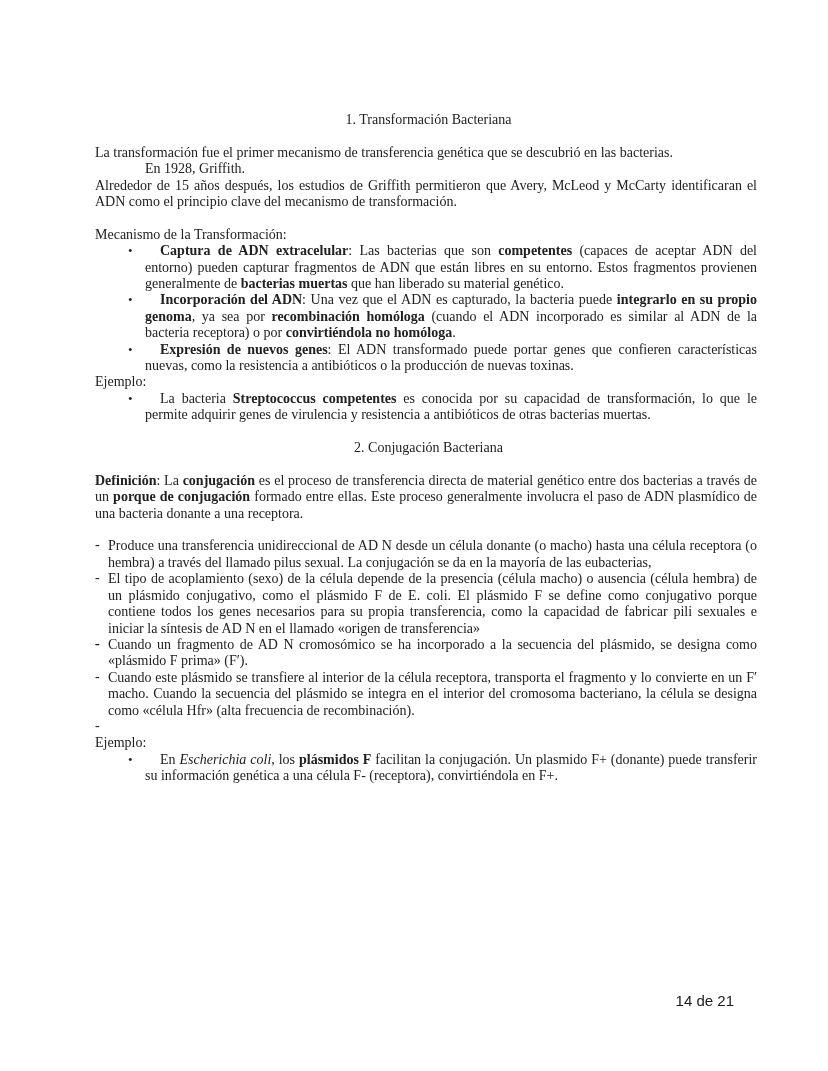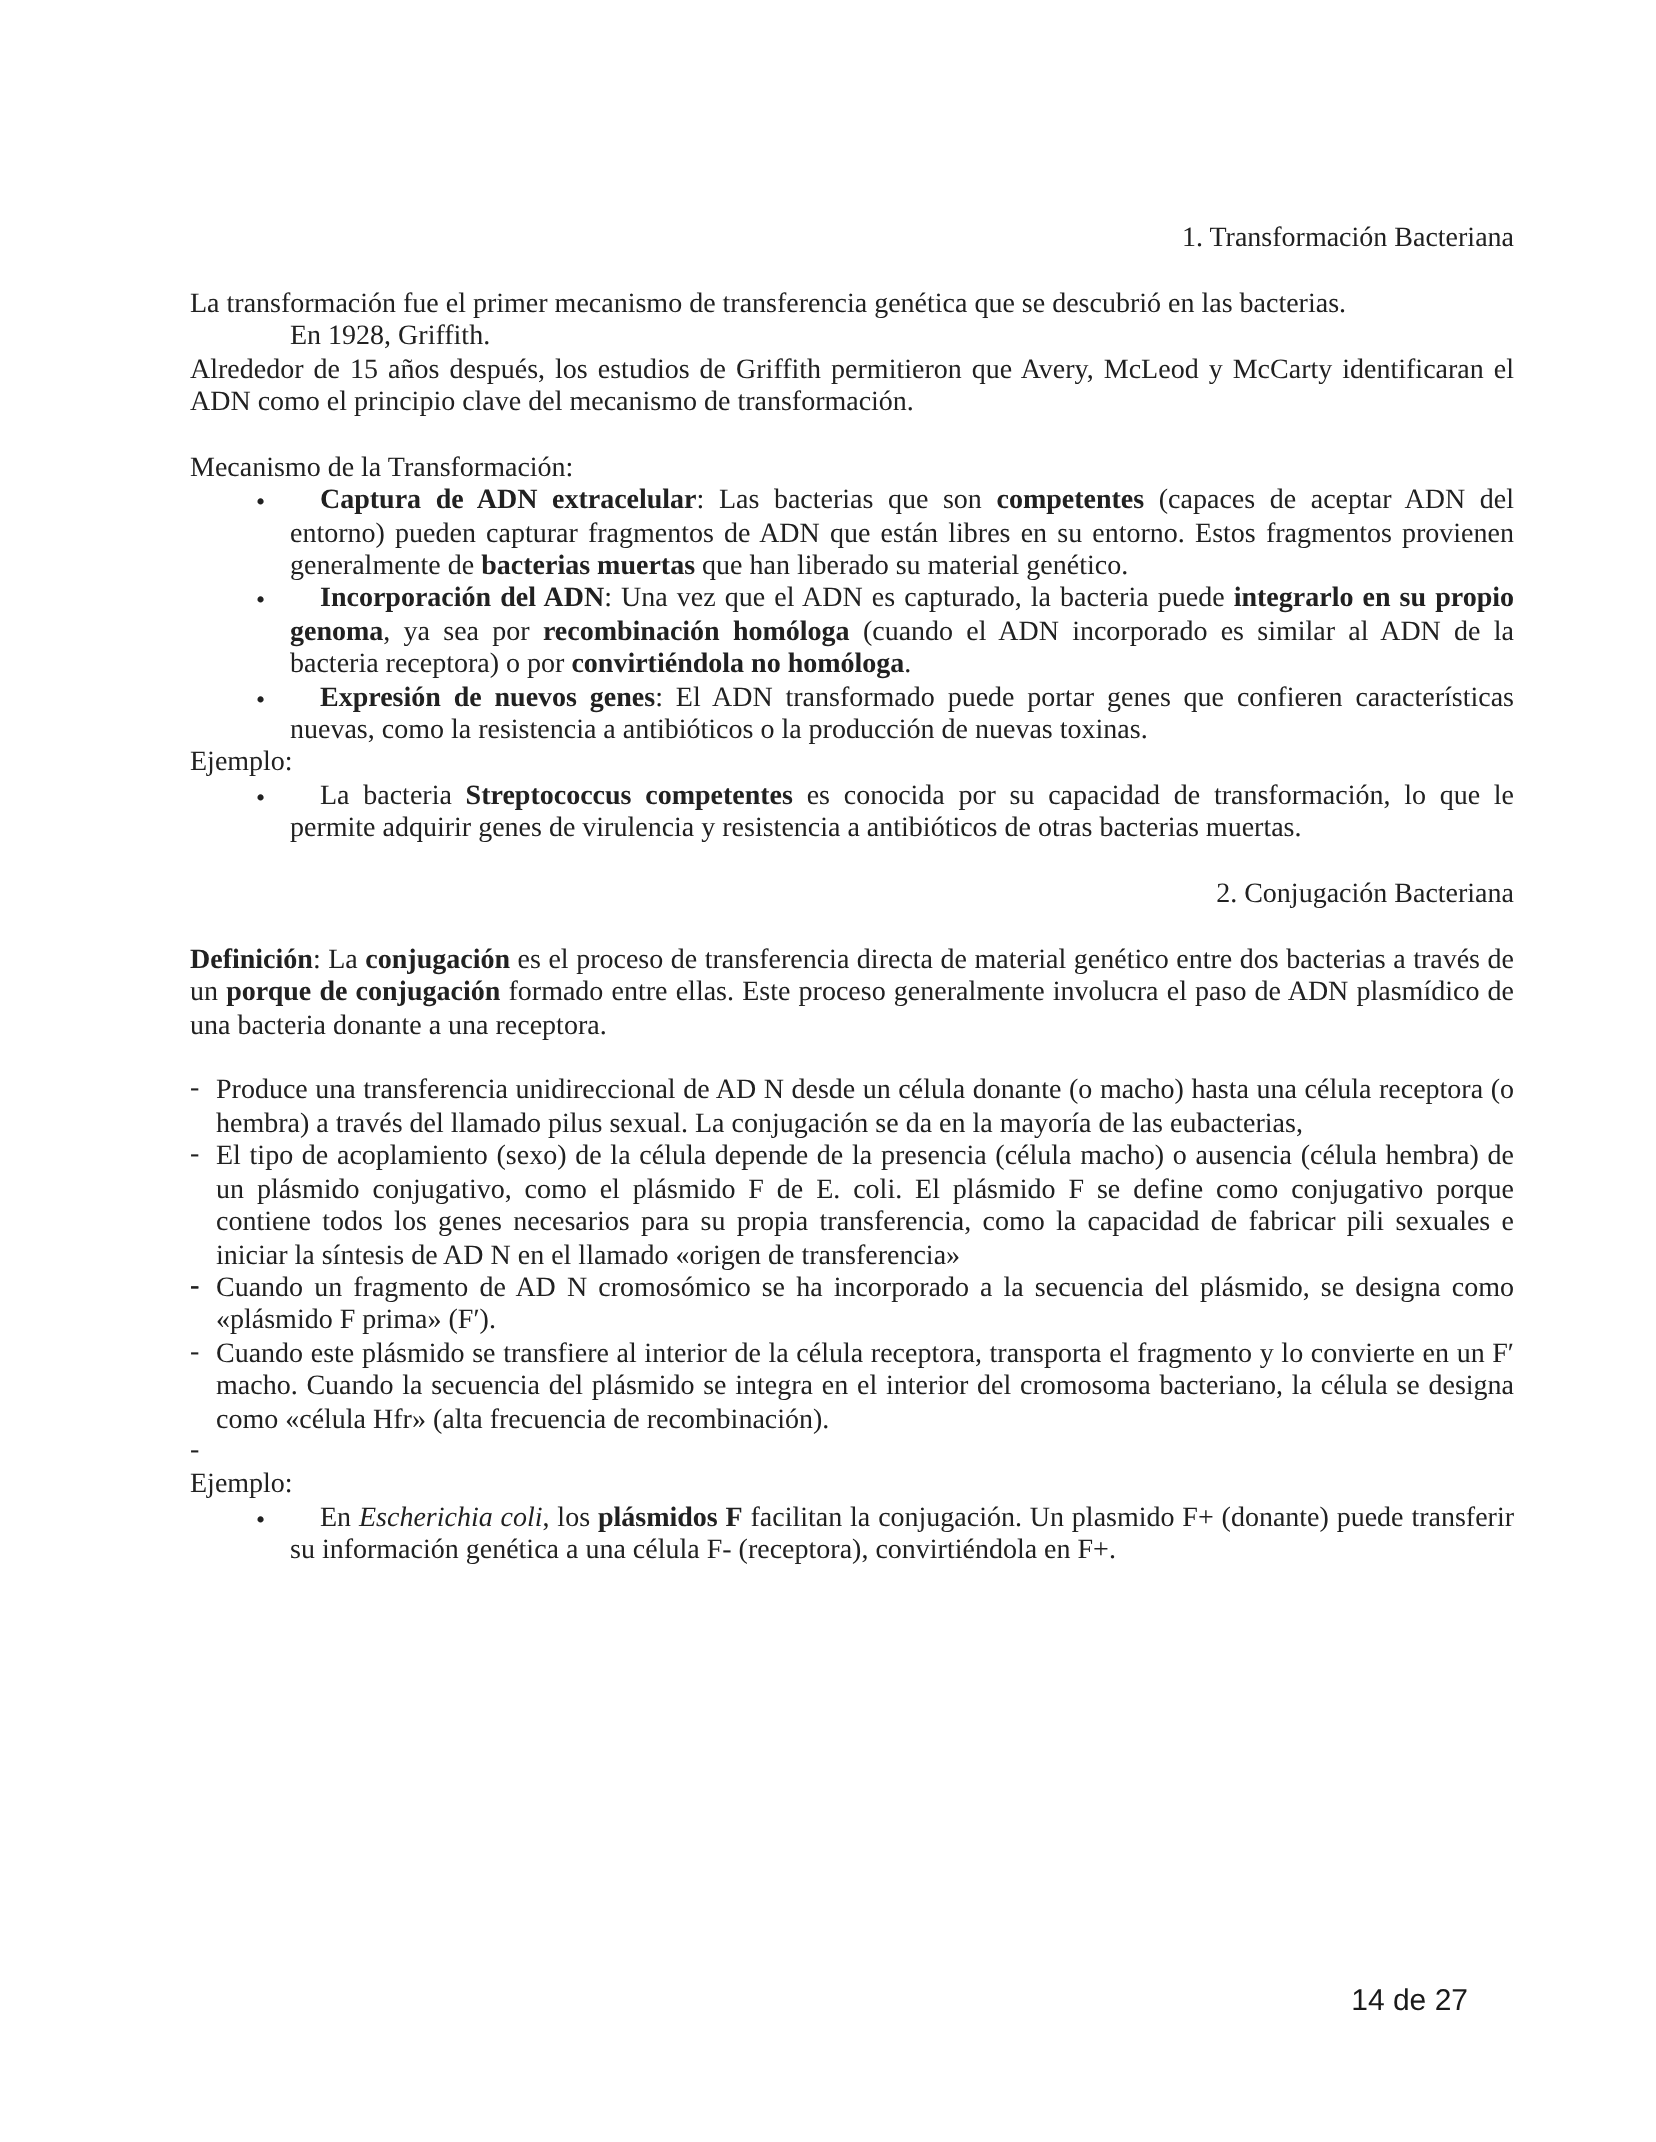--- a/index.html
+++ b/index.html
@@ -14,21 +14,21 @@
   }
   .doc-content {
     position: absolute;
     left: 95px;
     top: 112px;
     width: 662px;
     font-size: 14px;
     line-height: 16.4px;
   }
   .blk { text-align: justify; }
-  .blk.heading { text-align: right; padding-left: 5px; }
+  .blk.heading { text-align: center; padding-left: 5px; }
   .blk.indent { padding-left: 50px; text-align: left; }
   .blk.spacer { height: 16.4px; }
   .blk.bullet { position: relative; padding-left: 50px; text-indent: 15px; }
   .blk.bullet .marker {
     position: absolute; left: 33px; top: 0;
     text-indent: 0; font-size: 13px;
   }
   .blk.dash { position: relative; padding-left: 13px; }
   .blk.dash .marker {
     position: absolute; left: 0; top: -1px;
@@ -70,14 +70,14 @@
       <div class="blk dash"><span class="marker">-</span><span>Produce una transferencia unidireccional de AD N desde un célula donante (o macho) hasta una célula receptora (o hembra) a través del llamado pilus sexual. La conjugación se da en la mayoría de las eubacterias,</span></div>
       <div class="blk dash"><span class="marker">-</span><span>El tipo de acoplamiento (sexo) de la célula depende de la presencia (célula macho) o ausencia (célula hembra) de un plásmido conjugativo, como el plásmido F de E. coli. El plásmido F se define como conjugativo porque contiene todos los genes necesarios para su propia transferencia, como la capacidad de fabricar pili sexuales e iniciar la síntesis de AD N en el llamado «origen de transferencia»</span></div>
       <div class="blk dash"><span class="marker">-</span></div>
       <div class="blk dash"><span class="marker">-</span><span>Cuando un fragmento de AD N cromosómico se ha incorporado a la secuencia del plásmido, se designa como «plásmido F prima» (F′).</span></div>
       <div class="blk dash"><span class="marker">-</span><span>Cuando este plásmido se transfiere al interior de la célula receptora, transporta el fragmento y lo convierte en un F′ macho. Cuando la secuencia del plásmido se integra en el interior del cromosoma bacteriano, la célula se designa como «célula Hfr» (alta frecuencia de recombinación).</span></div>
       <div class="blk dash"><span class="marker">-</span></div>
       <div class="blk spacer"></div>
       <div class="blk para"><span>Ejemplo:</span></div>
       <div class="blk bullet"><span class="marker">•</span><span>En </span><i>Escherichia coli</i><span>, los </span><b>plásmidos F</b><span> facilitan la conjugación. Un plasmido F+ (donante) puede transferir su información genética a una célula F- (receptora), convirtiéndola en F+.</span></div>
     </div>
-  <div class="page-footer">14 de 27</div>
+  <div class="page-footer">14 de 21</div>
 </div>
 
 </body></html>

